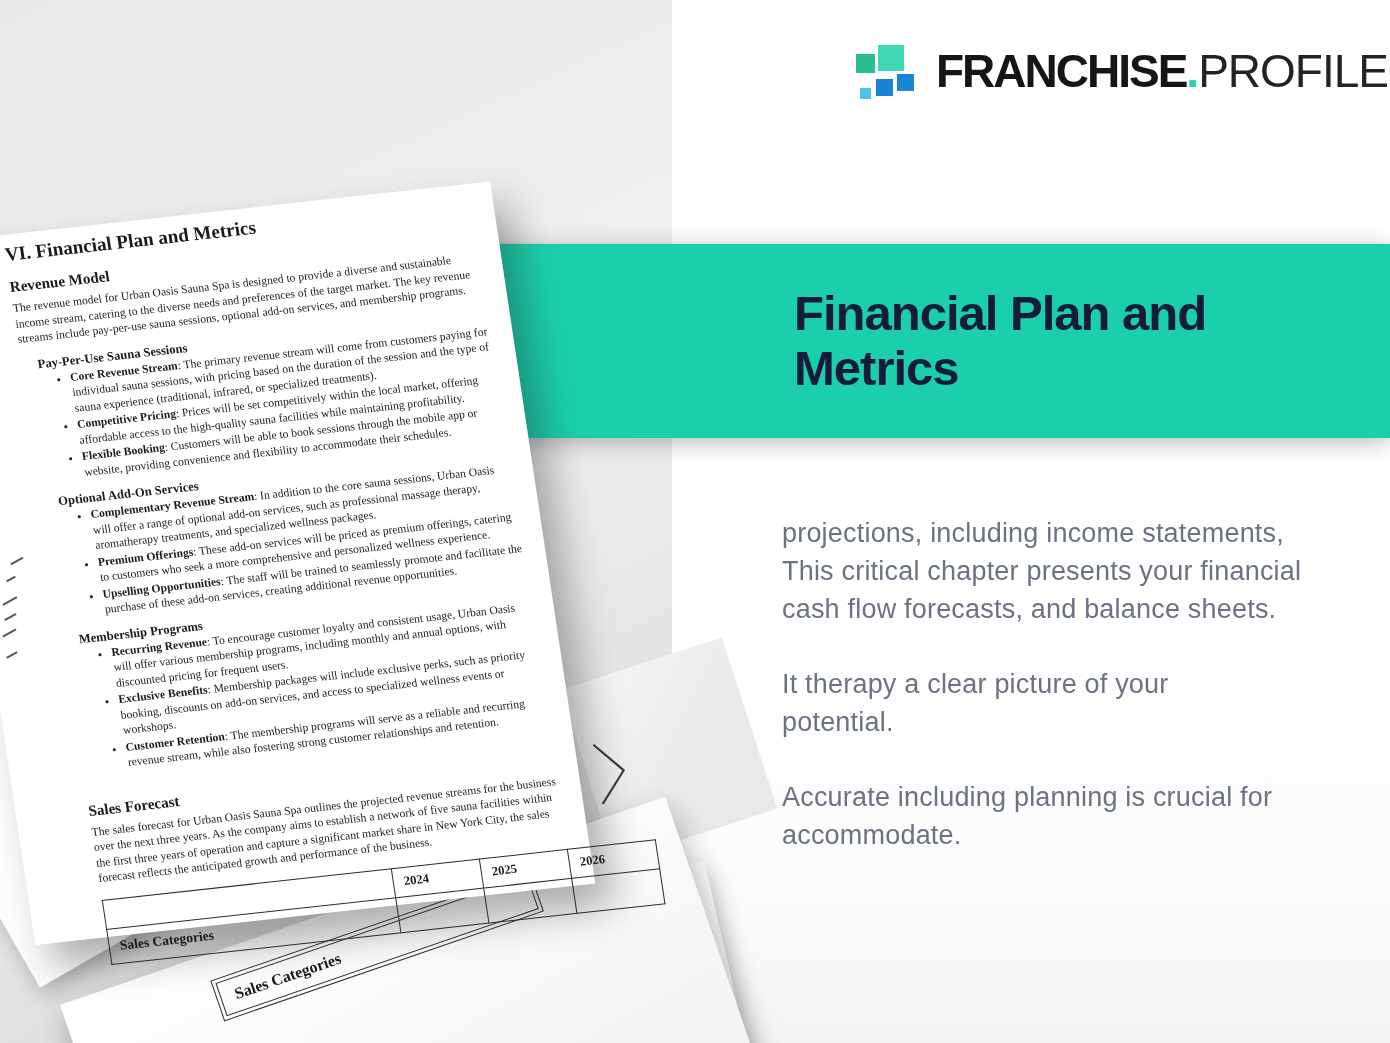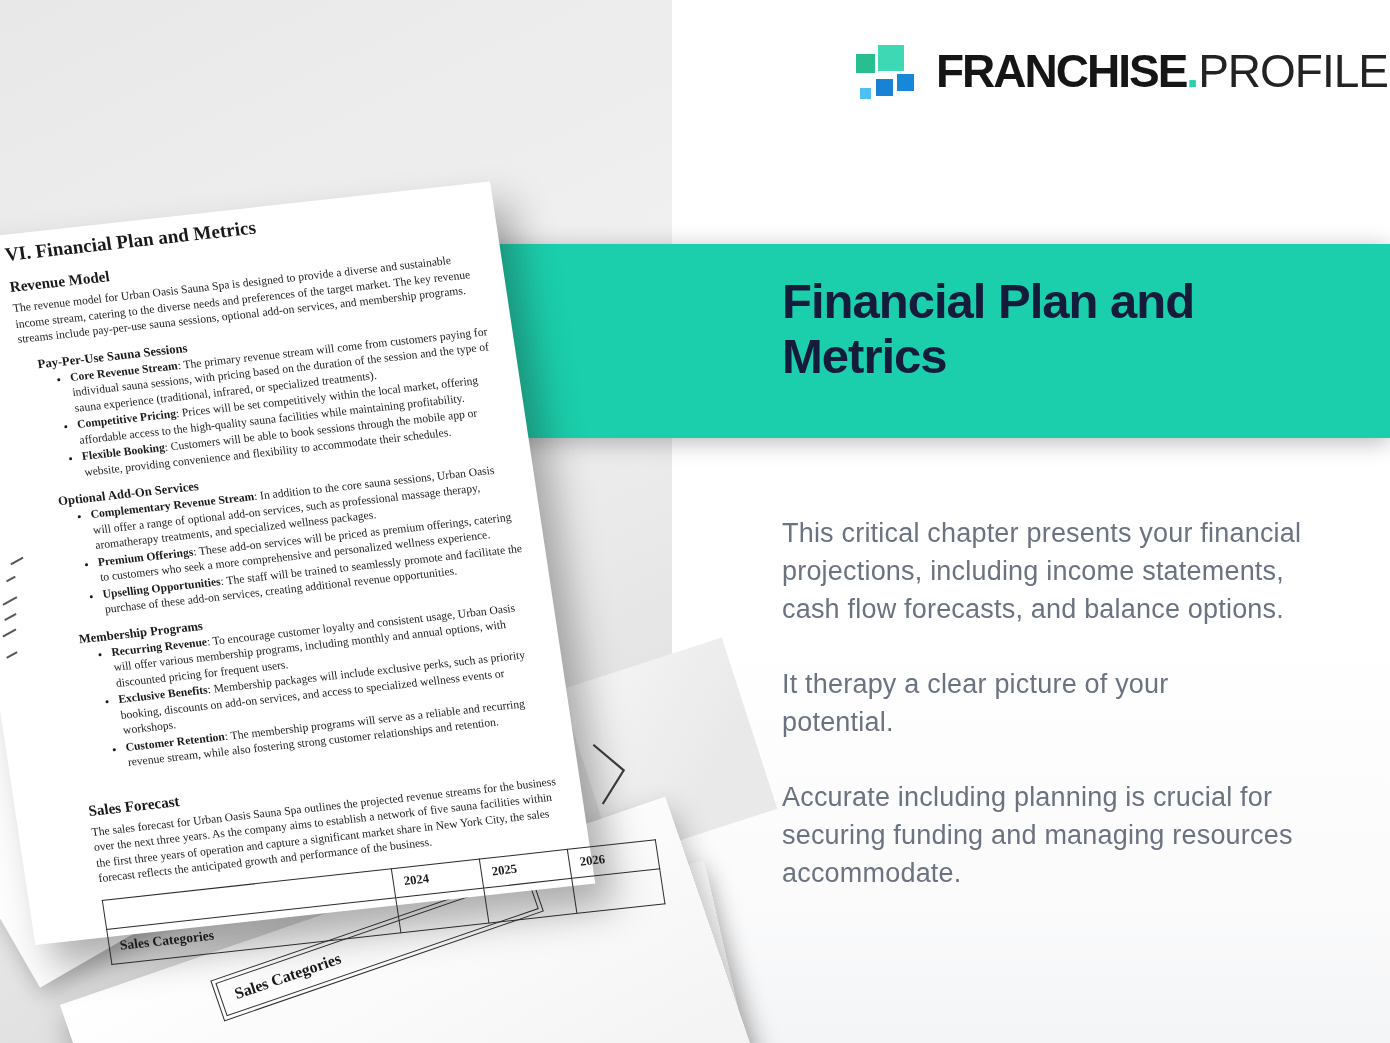--- a/index.html
+++ b/index.html
@@ -17,21 +17,21 @@
     position:absolute;left:672px;top:0;width:718px;height:1043px;
     background:linear-gradient(180deg,#ffffff 0%,#ffffff 60%,#fbfbfc 85%,#f4f5f6 100%);
   }
   
   .banner{
     position:absolute;left:480px;top:244px;right:0;height:194px;
     background:#1bcfac;z-index:1;
     box-shadow:0 4px 22px rgba(0,0,0,0.28);
   }
   .banner h1{
-    position:absolute;left:302px;top:30px;margin:0;
+    position:absolute;left:302px;top:30px;margin:12px;
     font-size:49px;line-height:55px;font-weight:800;letter-spacing:-1px;
     color:#141b3b;white-space:nowrap;
   }
   
   .logo{position:absolute;left:852px;top:38px;height:66px;display:flex;align-items:center;z-index:7;}
   .logo-mark{position:relative;width:70px;height:62px;margin-right:14px;}
   .logo-mark .sq{position:absolute;}
   .sq-green{left:4px;top:14px;width:19px;height:19px;background:#29be8f;}
   .sq-teal{left:26px;top:5px;width:26px;height:26px;background:#3ed9b4;}
   .sq-blue-r{left:45px;top:34px;width:17px;height:17px;background:#1787d8;}
@@ -139,31 +139,30 @@
     <span class="sq sq-blue-r"></span>
     <span class="sq sq-lblue"></span>
   </div>
   <div class="logo-text">
     <span class="w1">FRANCHISE</span><span class="dot">.</span><span class="w2">PROFILES</span>
   </div>
 </div>
 
 <div class="intro">
   <div class="para">
+    <div class="line">projections, including income statements,</div>
     <div class="line">This critical chapter presents your financial</div>
-    <div class="line">projections, including income statements,</div>
-    <div class="line">cash flow forecasts, and balance options.</div>
+    <div class="line">cash flow forecasts, and balance sheets.</div>
   </div>
   <div class="para">
     <div class="line">It therapy a clear picture of your</div>
     <div class="line">potential.</div>
   </div>
   <div class="para">
     <div class="line">Accurate including planning is crucial for</div>
-    <div class="line">securing funding and managing resources</div>
     <div class="line">accommodate.</div>
   </div>
 </div>
 
 <div class="sheet sheet-right-wedge"></div>
 <svg class="chevron-mark" width="34" height="66" viewBox="0 0 34 66">
   <polyline points="2,2 28,32 2,62" fill="none" stroke="#3d3d3d" stroke-width="2.2"></polyline>
 </svg>
 <div class="sheet sheet3"></div>
 <div class="sheet sheet2">

